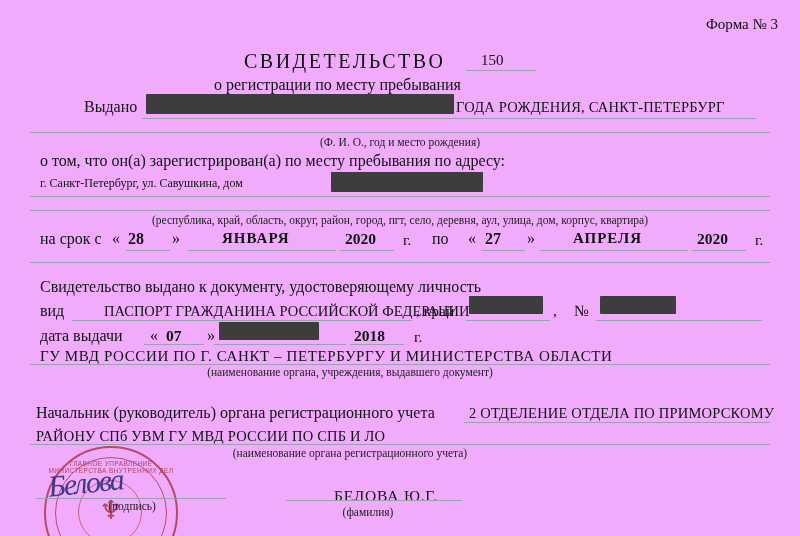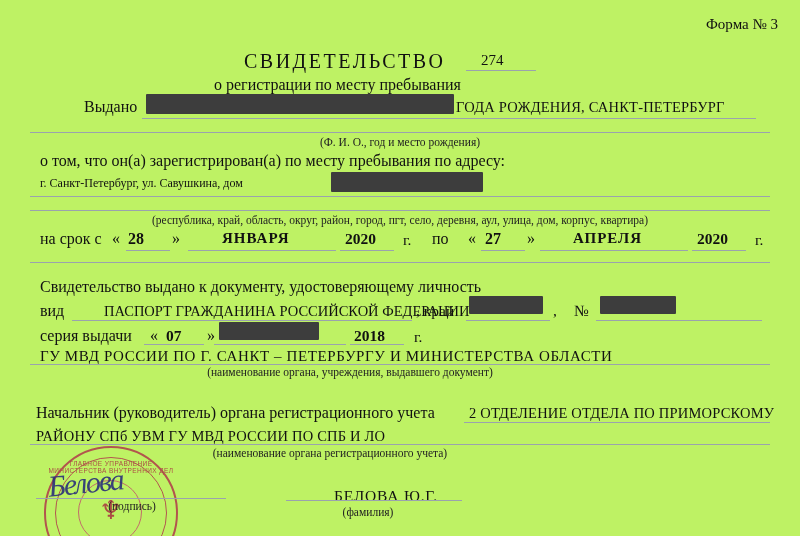--- a/index.html
+++ b/index.html
@@ -8,21 +8,21 @@
     background: #ffffff;
   }
   body {
     font-family: "Liberation Serif", serif;
     color: #111;
   }
   #page {
     position: relative;
     width: 800px;
     height: 536px;
-    background: #bef264;
+    background: #f0abfc;
     overflow: hidden;
   }
   .abs { position: absolute; }
   .line {
     position: absolute;
     border-bottom: 1px solid #9aa3ad;
     height: 0;
   }
   .redact {
     position: absolute;
@@ -65,21 +65,21 @@
   }
   .caption {
     font-size: 11.5px;
     text-align: center;
     color: #222;
     font-family: "Liberation Serif", serif;
   }
   .cap-fio { top: 136px; left: 0; width: 800px; }
   .cap-addr { top: 214px; left: 0; width: 800px; }
   .cap-organ { top: 366px; left: 0; width: 700px; }
-  .cap-organ2 { top: 447px; left: 0; width: 660px; }
+  .cap-organ2 { top: 447px; left: 0; width: 660px; padding-left: 20px; }
   .cap-famil { top: 506px; left: 268px; width: 200px; }
   .cap-podpis { top: 500px; left: 72px; width: 120px; }
   .t-about { top: 152px; left: 40px; font-size: 16px; }
   .t-addr { top: 176px; left: 40px; font-size: 12px; }
   .t-term { top: 230px; left: 40px; font-size: 16px; text-align: center; }
   .t-term-d1 { top: 230px; left: 128px; font-size: 16px; font-weight: bold; }
   .t-term-m1 { top: 230px; left: 222px; font-size: 15px; font-weight: bold; letter-spacing: 1px; font-family: Liberation Serif, serif; }
   .t-term-y1 { top: 230px; left: 345px; font-size: 15.5px; font-weight: bold; }
   .t-term-g1 { top: 231px; left: 403px; font-size: 15.5px; }
   .t-term-po { top: 230px; left: 432px; font-size: 16px; }
@@ -160,21 +160,21 @@
   }
 </style>
 </head>
 <body>
 
 <div id="page">
 
   <div class="abs form-no">Форма № 3</div>
 
   <div class="abs title">СВИДЕТЕЛЬСТВО</div>
-  <div class="abs doc-number">274</div>
+  <div class="abs doc-number">150</div>
   <div class="line" style="left:466px; top:70px; width:70px;"></div>
   <div class="abs subtitle">о регистрации по месту пребывания</div>
 
   <div class="abs label-issued">Выдано</div>
   <div class="redact" style="left:146px; top:94px; width:308px; height:20px;"></div>
   <div class="abs birth-place">ГОДА РОЖДЕНИЯ, САНКТ-ПЕТЕРБУРГ</div>
   <div class="line" style="left:142px; top:118px; width:614px;"></div>
 
   <div class="line" style="left:30px; top:132px; width:740px;"></div>
   <div class="abs caption cap-fio">(Ф. И. О., год и место рождения)</div>
@@ -217,21 +217,21 @@
   <div class="abs t-vid-val">ПАСПОРТ ГРАЖДАНИНА РОССИЙСКОЙ ФЕДЕРАЦИИ</div>
   <div class="line" style="left:72px; top:320px; width:340px;"></div>
   <div class="abs t-seria">, край</div>
   <div class="redact" style="left:469px; top:296px; width:74px; height:18px;"></div>
   <div class="line" style="left:466px; top:320px; width:84px;"></div>
   <div class="abs" style="top:302px; left:553px; font-size:15.5px;">,</div>
   <div class="abs t-nomer">№</div>
   <div class="redact" style="left:600px; top:296px; width:76px; height:18px;"></div>
   <div class="line" style="left:596px; top:320px; width:166px;"></div>
 
-  <div class="abs t-date">серия выдачи</div>
+  <div class="abs t-date">дата выдачи</div>
   <div class="abs" style="top:327px; left:150px; font-size:16px;">«</div>
   <div class="abs t-date-d">07</div>
   <div class="abs" style="top:327px; left:207px; font-size:16px;">»</div>
   <div class="line" style="left:144px; top:344px; width:60px;"></div>
   <div class="redact" style="left:219px; top:322px; width:100px; height:18px;"></div>
   <div class="line" style="left:214px; top:344px; width:132px;"></div>
   <div class="abs t-date-y">2018</div>
   <div class="line" style="left:350px; top:344px; width:54px;"></div>
   <div class="abs t-date-g">г.</div>
 

